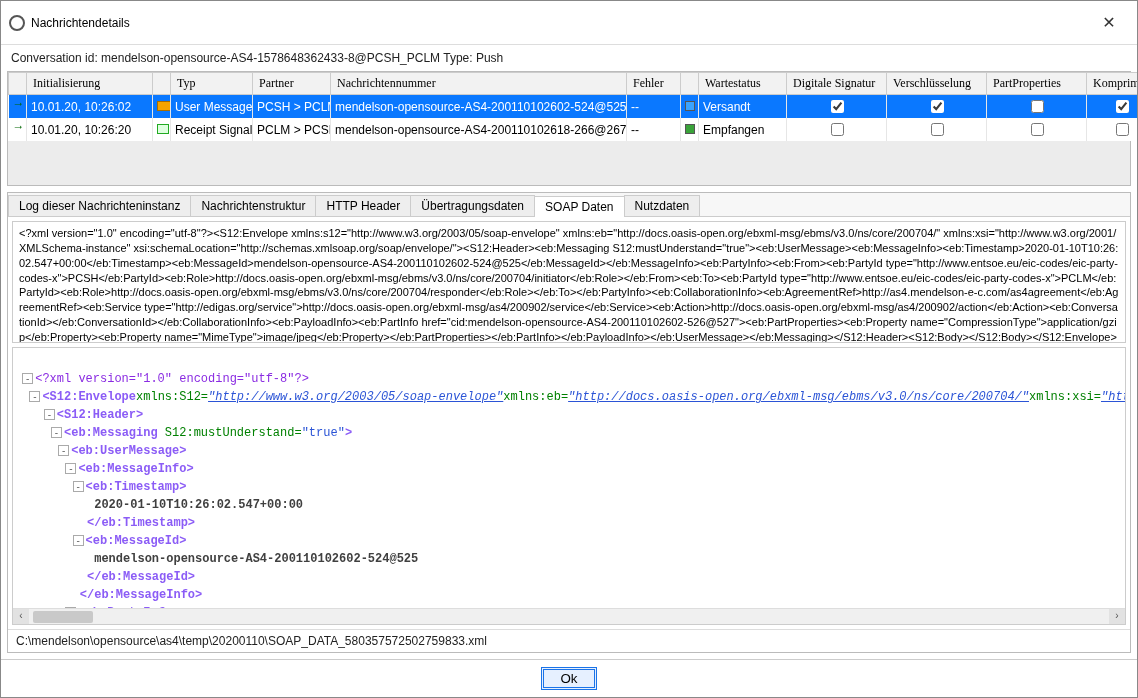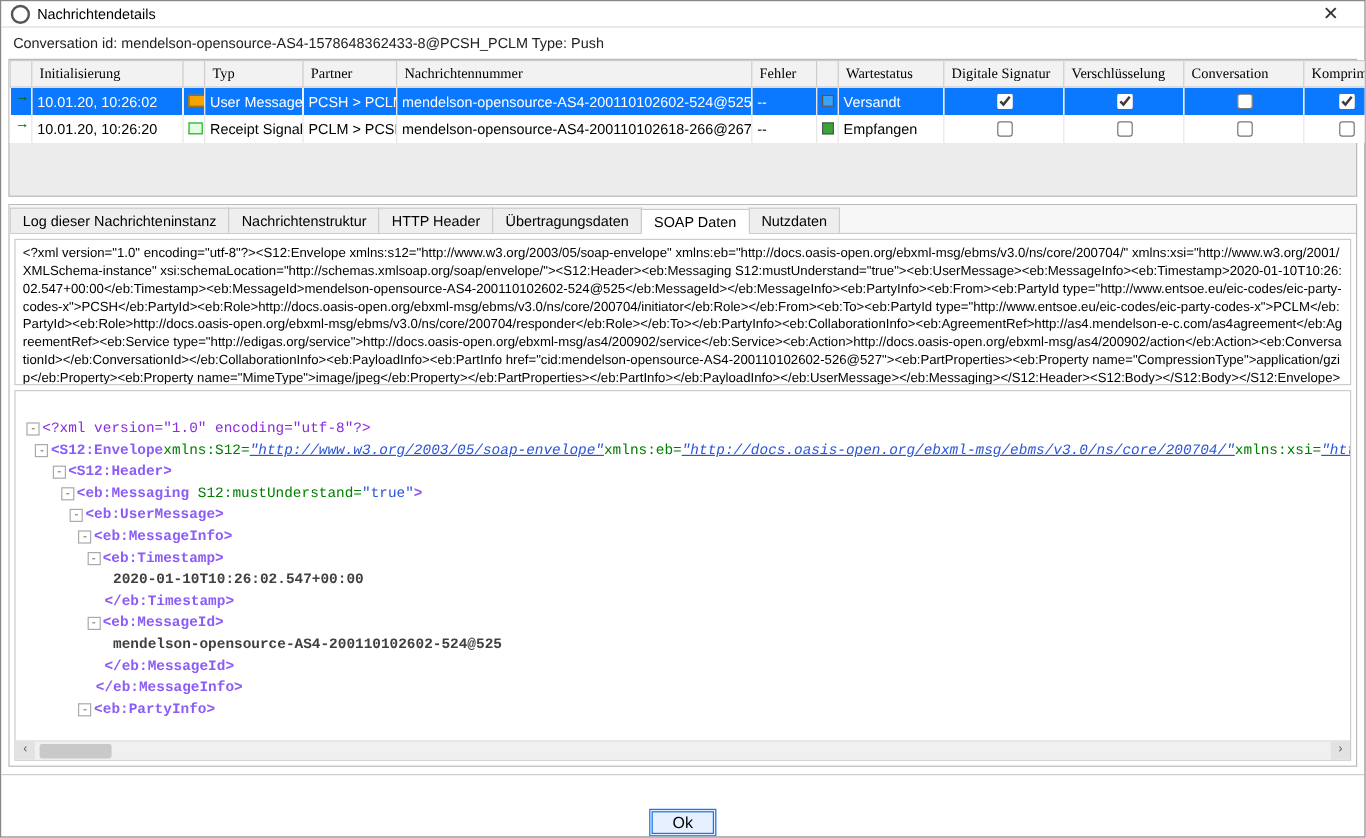--- a/index.html
+++ b/index.html
@@ -10,21 +10,21 @@
     background: #fff;
     color: #000;
     width: 1138px;
     height: 698px;
     overflow: hidden;
     border: 1px solid #888;
     display: flex;
     flex-direction: column;
   }
   .titlebar {
-    height: 22px;
+    height: 44px;
     display: flex;
     align-items: center;
     padding: 0 8px;
     border-bottom: 1px solid #ddd;
   }
   .titlebar .title-icon {
     width: 16px; height: 16px; margin-right: 6px;
     border: 2px solid #555; border-radius: 50%;
   }
   .titlebar .spacer { flex: 1; }
@@ -171,23 +171,23 @@
   .hscroll .thumb {
     position:absolute; top:2px; left:20px; width:60px; height:12px; background:#c9c9c9; border-radius:2px;
   }
   .path-bar {
     padding:4px 8px;
     font-size:12px;
     color:#222;
     border-top:1px solid #ddd;
   }
   .footer {
-    height:52px;
+    height:38px;
     display:flex;
-    align-items:flex-end;
+    align-items:center;
     justify-content:center;
     border-top:1px solid #ccc;
   }
   .ok-btn {
     padding:3px 18px;
     border:1px solid #1a73e8;
     background:#e6f0ff;
     cursor:pointer;
     outline:1px solid #1a73e8;
     outline-offset:-3px;
@@ -230,21 +230,21 @@
             <th>Initialisierung</th>
           <th></th>
             <th>Typ</th>
           <th>Partner</th>
           <th>Nachrichtennummer</th>
           <th>Fehler</th>
           <th></th>
             <th>Wartestatus</th>
           <th>Digitale Signatur</th>
           <th>Verschlüsselung</th>
-          <th>Conversation</th>
+          <th>PartProperties</th>
           <th>Komprimiert</th>
         </tr>
       </thead>
       <tbody id="msg-rows">
           <tr class="selected">
             <td class="icon-cell"><span class="arrow-out"></span></td>
             <td>10.01.20, 10:26:02</td>
             <td class="icon-cell"><span class="msg-icon-out"></span></td>
             <td>User Message</td>
             <td>PCSH &gt; PCLM</td>
@@ -322,19 +322,20 @@
 <span class="line">       <span class="g box">-</span><span class="c-tag">&lt;eb:PartyInfo&gt;</span></span>
 
       </div>
       <div class="hscroll">
         <div class="left">‹</div>
         <div class="thumb"></div>
         <div class="right">›</div>
       </div>
     </div>
 
+    <div class="path-bar">C:\mendelson\opensource\as4\temp\20200110\SOAP_DATA_580357572502759833.xml</div>
   </div>
 
 </div>
 
 <div class="footer">
   <button class="ok-btn">Ok</button>
 </div>
 
 </body></html>

